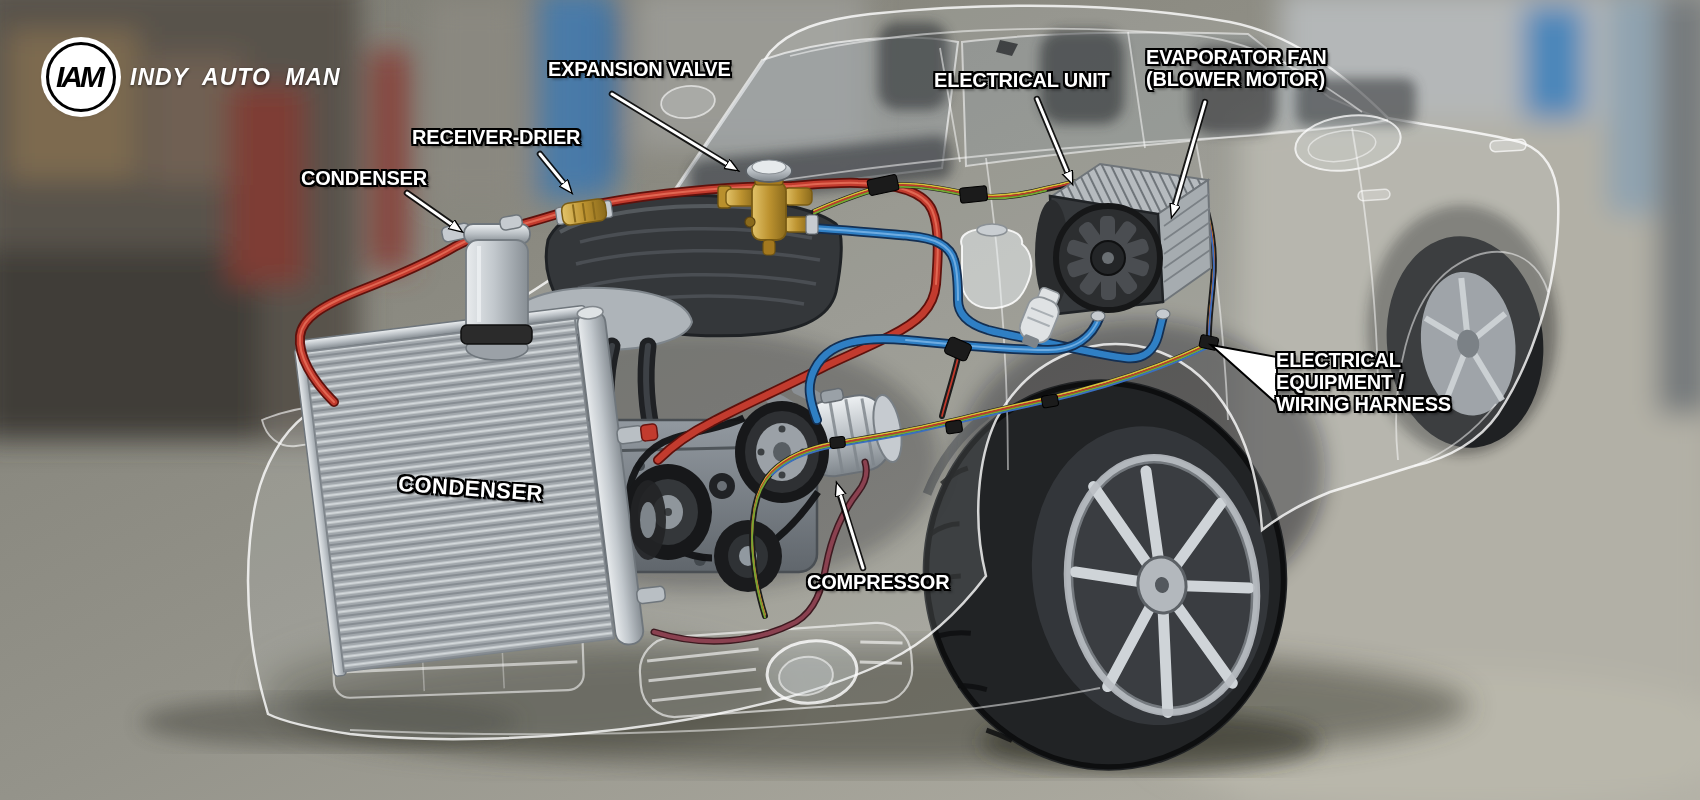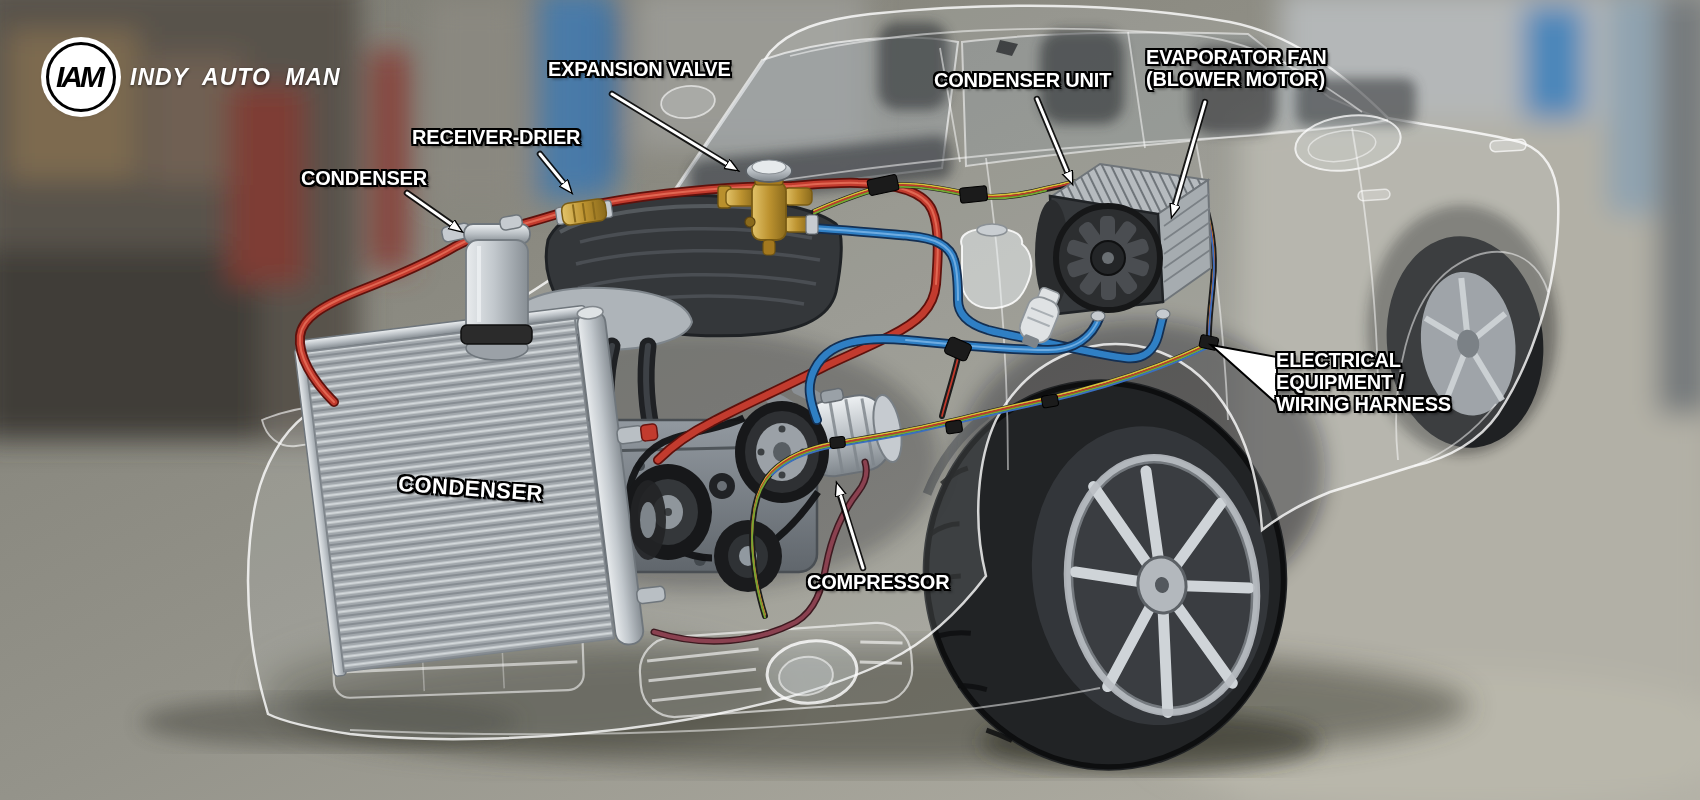--- a/index.html
+++ b/index.html
@@ -507,21 +507,21 @@
 <div class="label" style="left:301px;top:167px;">
   <span>CONDENSER</span>
 </div>
 <div class="label" style="left:402px;top:126px;margin-left:10px;">
   <span>RECEIVER-DRIER</span>
 </div>
 <div class="label" style="left:500px;top:58px;margin-left:48px;">
   <span>EXPANSION VALVE</span>
 </div>
 <div class="label" style="left:934px;top:69px;">
-  <span>CONDENSER UNIT</span>
+  <span>ELECTRICAL UNIT</span>
 </div>
 <div class="label" style="left:1276px;top:349px;">
   <span class="ln">ELECTRICAL</span>
   <span class="ln">EQUIPMENT /</span>
   <span class="ln">WIRING HARNESS</span>
 </div>
 <div class="label" style="left:1146px;top:46px;">
   <span class="ln">EVAPORATOR FAN</span>
   <span class="ln">(BLOWER MOTOR)</span>
 </div>

